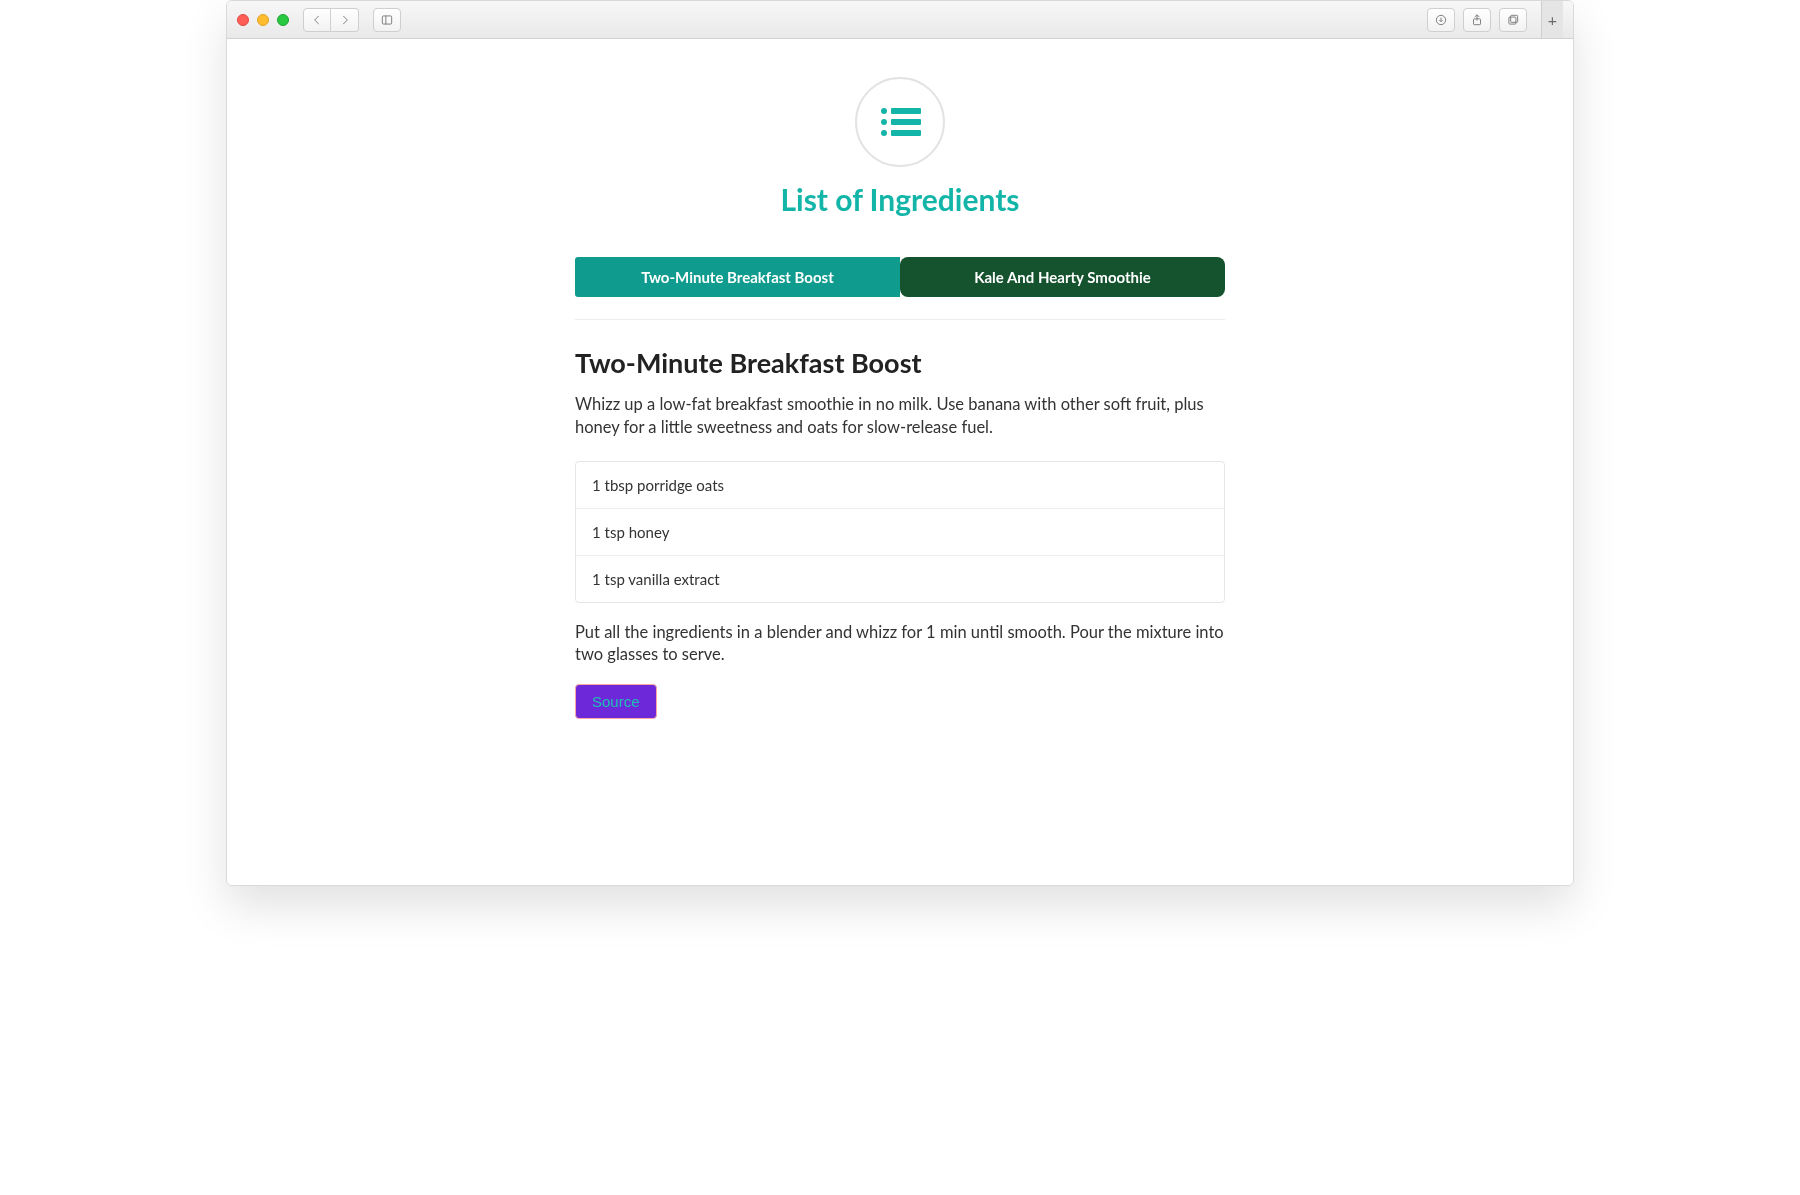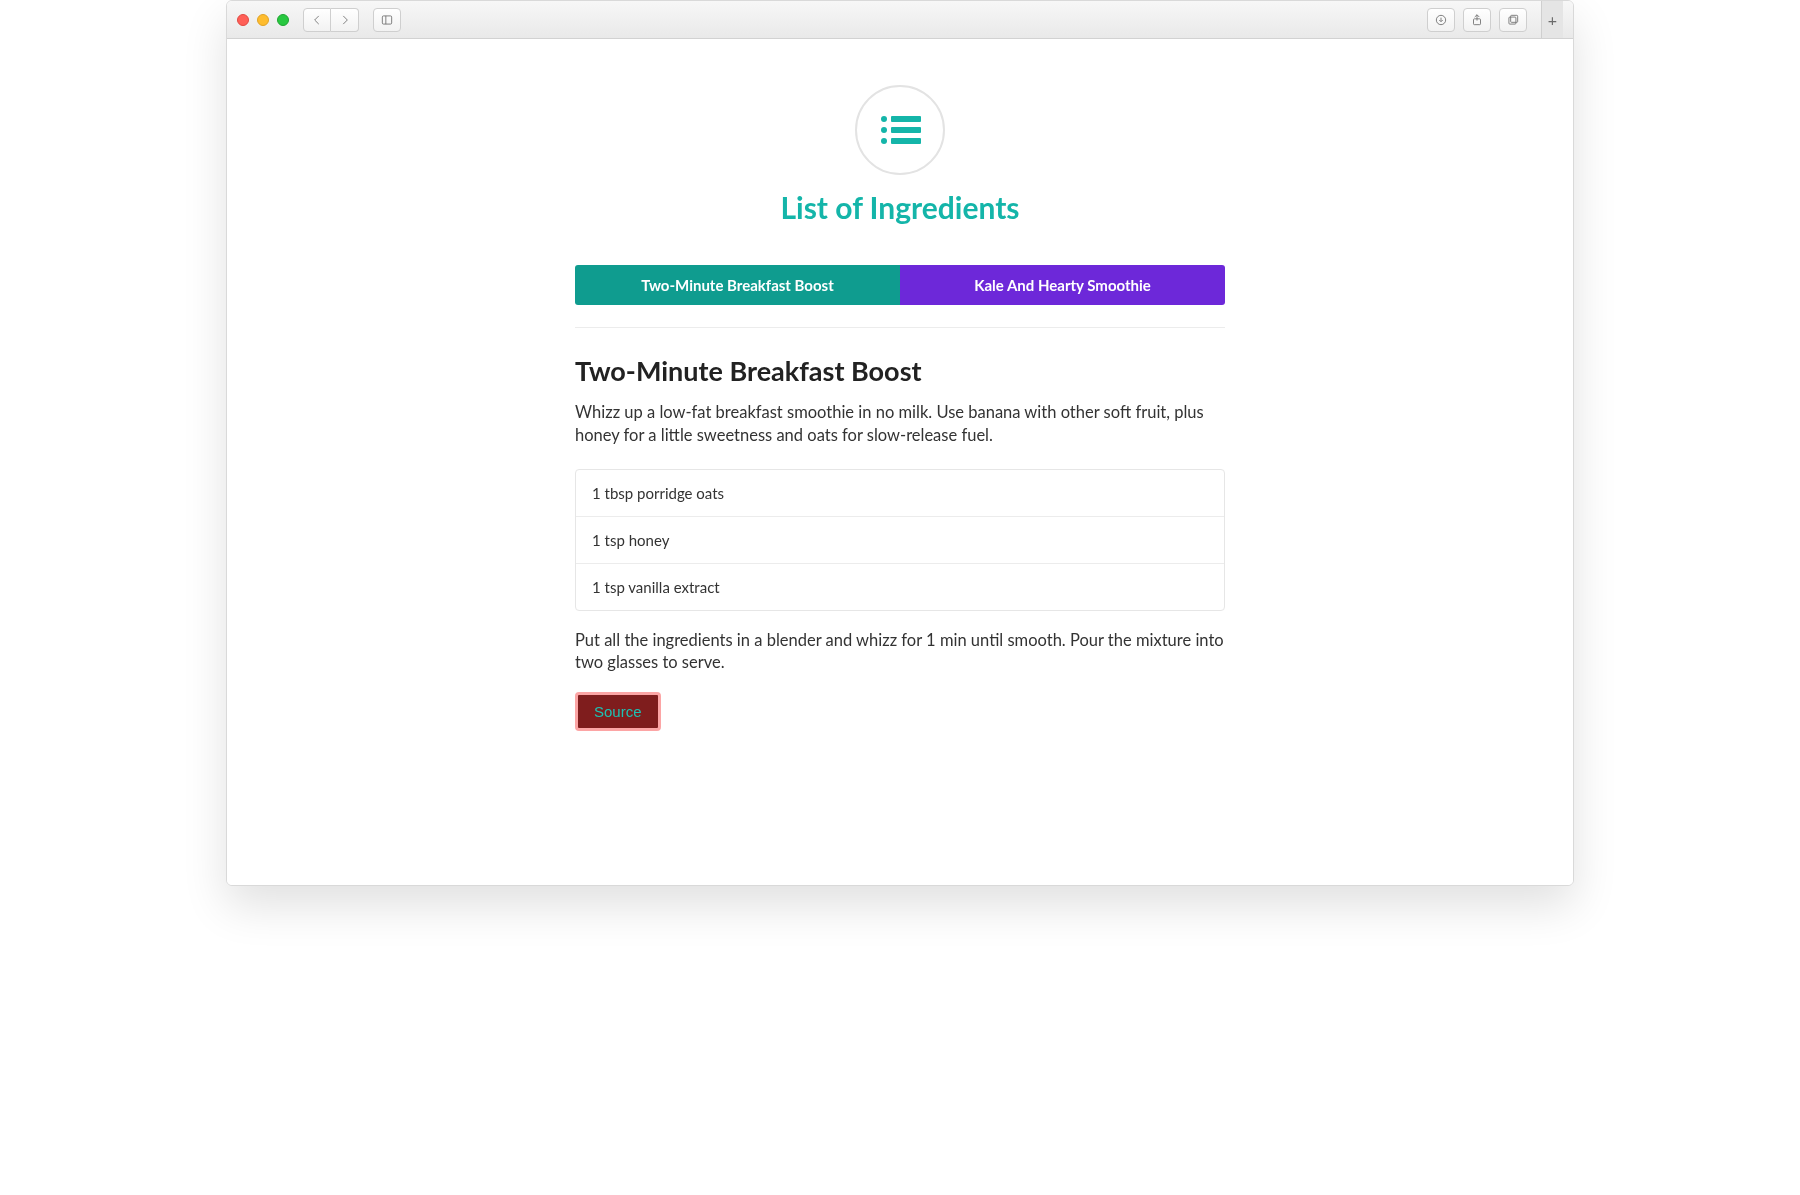--- a/index.html
+++ b/index.html
@@ -80,21 +80,21 @@
   }
 
   .viewport{
     flex:1; overflow:auto;
     background:#ffffff;
   }
 
   
   .page {
     width: 650px;
-    margin: 16px auto;
+    margin: 8px auto;
     padding: 30px 0 60px;
   }
   .hero { text-align:center; }
   .hero-icon{
     width:90px; height:90px;
     border:2px solid #e3e3e3;
     border-radius:50%;
     margin:0 auto 14px;
     display:flex; align-items:center; justify-content:center;
     background:#ffffff;
@@ -114,21 +114,21 @@
   .tab{
     flex:1;
     text-align:center;
     padding:11px 8px;
     color:#ffffff;
     font-weight:700;
     font-size:15px;
     cursor:pointer;
   }
   .tab.active  { background:#0f9c8f; }
-  .tab.inactive{ background:#6d28d9; }
+  .tab.inactive{ background:#14532d;border-radius:8px; }
 
   hr.soft{
     border:none;
     border-top:1px solid #ececec;
     margin:22px 0 26px;
   }
 
   .recipe-title{
     font-size:27px;
     font-weight:700;
@@ -159,24 +159,24 @@
     margin-top:18px;
     font-size:16.5px;
     line-height:1.38;
     color:#333;
   }
 
   .source-btn{
     display:inline-block;
     margin-top:18px;
     padding:8px 16px;
-    border:3px solid #fca5a5;
+    border:1px solid #fca5a5;
     border-radius:4px;
     color:#1ec1b3;
-    background:#7f1d1d;
+    background:#6d28d9;
     font-size:15px;
     cursor:pointer;
   }
 
   
   .tb-btn svg { width:14px; height:14px; stroke:#707070; fill:none; stroke-width:1.5; }
 </style>
 </head>
 <body>
 

